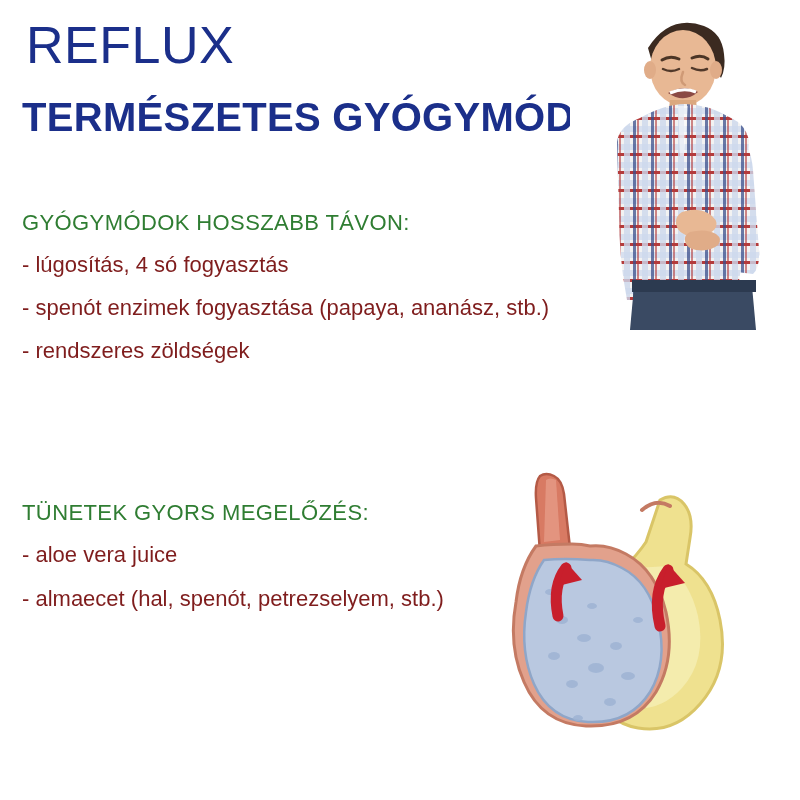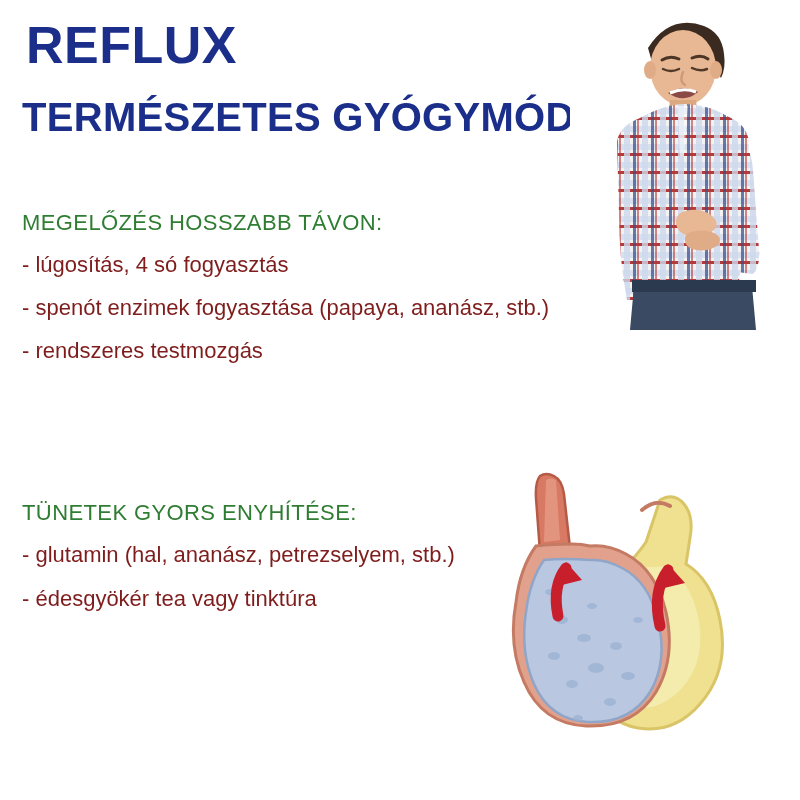--- a/index.html
+++ b/index.html
@@ -20,21 +20,21 @@
     height: 800px;
     background: #ffffff;
   }
 
   
   .title-main {
     position: absolute;
     left: 26px;
     top: 18px;
     font-family: "Liberation Sans", sans-serif;
-    font-weight: bold;
+    font-weight: normal;
     font-size: 52px;
     letter-spacing: 0.5px;
     color: #1b2f8a;
     line-height: 1.05;
   }
   .title-sub {
     position: absolute;
     left: 22px;
     top: 96px;
     font-family: "Liberation Sans", sans-serif;
@@ -144,30 +144,30 @@
 
       <path d="M112 212 q18 -6 30 4 q8 7 2 14 q-8 8 -24 6 q-12 -2 -14 -12 q-1 -8 6 -12 z" fill="#e8b894"></path>
       <path d="M120 232 q16 -4 26 2 q7 5 2 11 q-8 7 -22 5 q-10 -2 -11 -9 q-1 -6 5 -9 z" fill="#e0ac88"></path>
 
       <path d="M64 286 l118 0 l4 44 l-126 0 z" fill="#3a4a63"></path>
       <rect x="62" y="280" width="124" height="12" fill="#2c3a50"></rect>
     </svg>
   </div>
 
   <div class="section section-1">
-    <div class="section-head">MEGELŐZÉS HOSSZABB TÁVON:</div>
+    <div class="section-head">GYÓGYMÓDOK HOSSZABB TÁVON:</div>
     <div class="item">- lúgosítás, 4 só fogyasztás</div>
     <div class="item">- spenót enzimek fogyasztása (papaya, ananász, stb.)</div>
-    <div class="item">- rendszeres testmozgás</div>
+    <div class="item">- rendszeres zöldségek</div>
   </div>
 
   <div class="section section-2">
-    <div class="section-head">TÜNETEK GYORS ENYHÍTÉSE:</div>
-    <div class="item">- glutamin (hal, ananász, petrezselyem, stb.)</div>
-    <div class="item">- édesgyökér tea vagy tinktúra</div>
+    <div class="section-head">TÜNETEK GYORS MEGELŐZÉS:</div>
+    <div class="item">- aloe vera juice</div>
+    <div class="item">- almaecet (hal, spenót, petrezselyem, stb.)</div>
   </div>
 
   <div class="stomach">
     <svg width="300" height="300" viewBox="0 0 300 300" xmlns="http://www.w3.org/2000/svg">
       <rect width="300" height="300" fill="#ffffff"></rect>
 
       <g opacity="0.95">
         <path d="M168 30 q14 -8 24 4 q10 12 6 34 l-4 26 q26 16 34 56 q10 50 -20 84 q-26 30 -62 24 q-34 -6 -44 -42 q-8 -30 0 -62 q8 -34 30 -56 q14 -14 22 -26 z" fill="#efe08a" stroke="#d8c25f" stroke-width="3"></path>
         <path d="M176 96 q22 16 30 50 q9 44 -16 72 q-22 24 -52 20 q-28 -4 -36 -34 q-7 -27 0 -55 q7 -30 26 -50 z" fill="#f5ecae" opacity="0.85"></path>
       </g>

